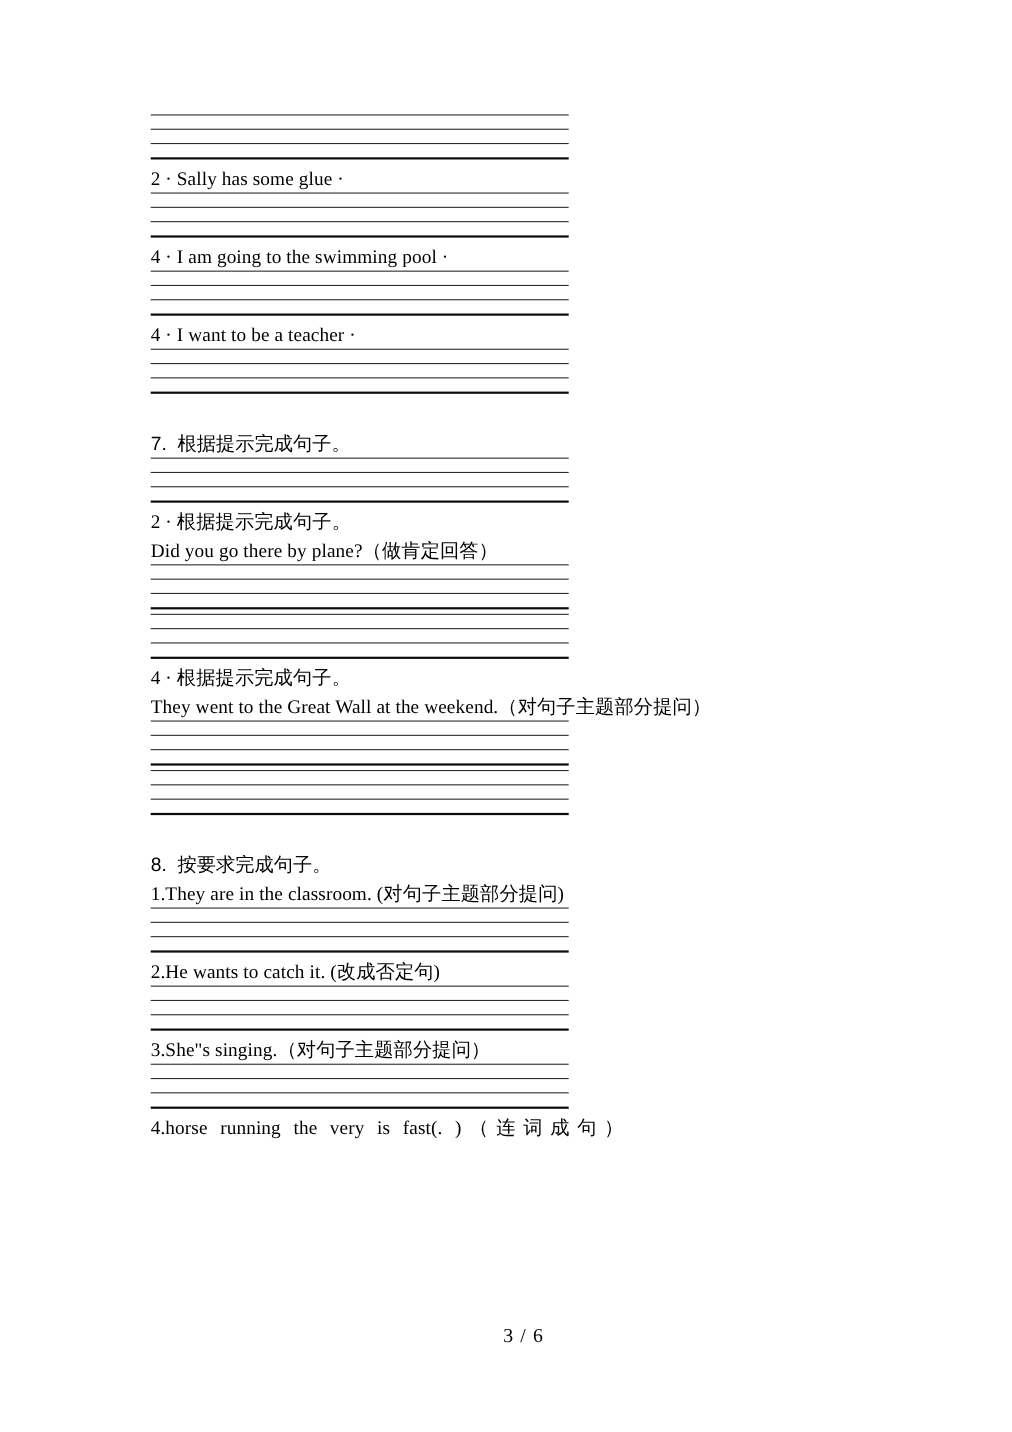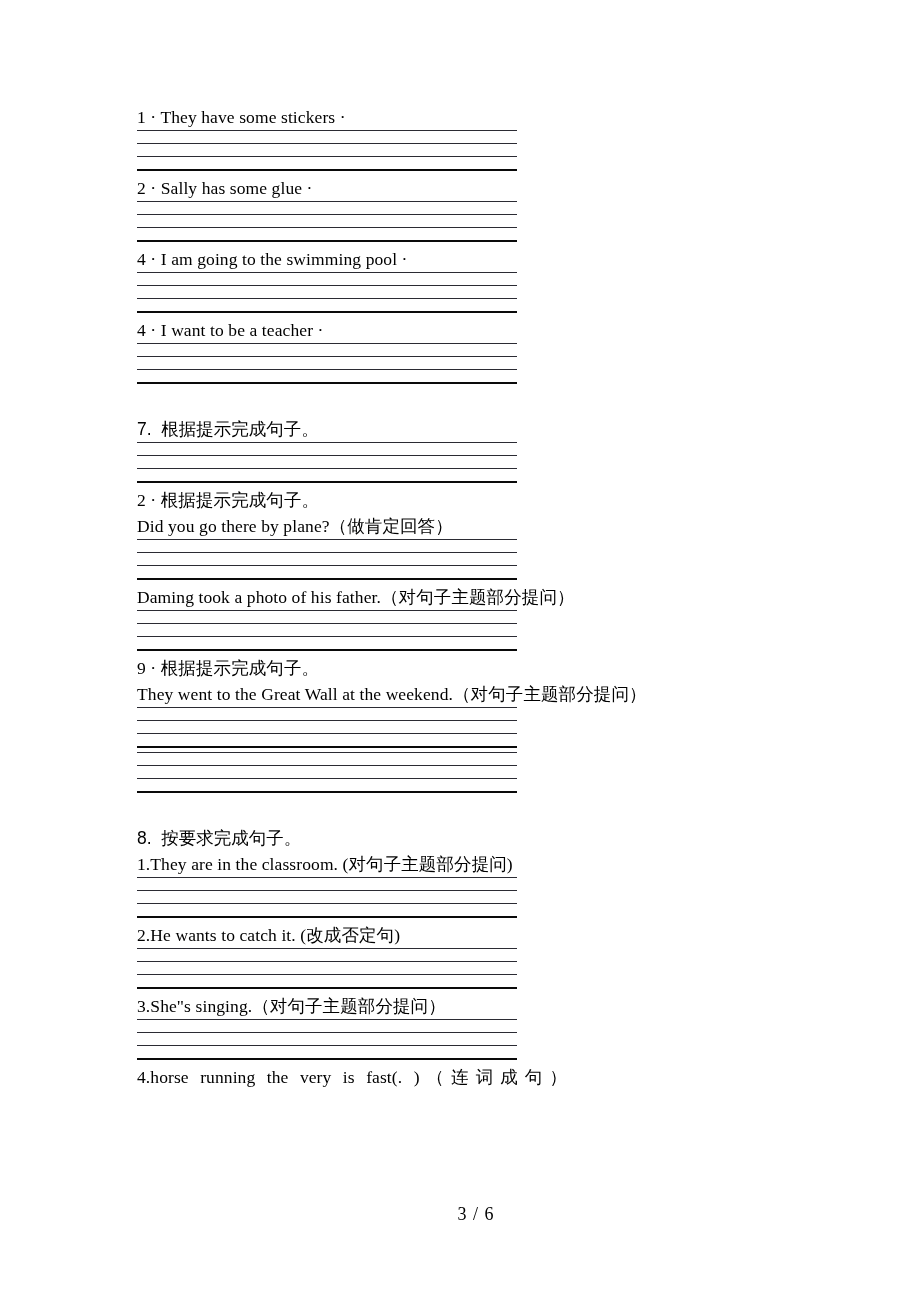--- a/index.html
+++ b/index.html
@@ -100,21 +100,20 @@
   }
 </style>
 </head>
 <body>
 
 <div class="page">
   <div class="content">
 
     <div class="block">
 
-      <div class="qline">1 · They have some stickers ·</div>
       <div class="rules">
         <hr class="rule">
         <hr class="rule">
         <hr class="rule">
         <hr class="rule thick">
       </div>
       <div class="after-rules"></div>
 
       <div class="qline">2 · Sally has some glue ·</div>
       <div class="rules">
@@ -159,30 +158,29 @@
       <div class="qline">2 · 根据提示完成句子。</div>
       <div class="qline">Did you go there by plane?（做肯定回答）</div>
       <div class="rules">
         <hr class="rule">
         <hr class="rule">
         <hr class="rule">
         <hr class="rule thick">
       </div>
       <div class="after-rules"></div>
 
-      <div class="qline">Daming took a photo of his father.（对句子主题部分提问）</div>
-      <div class="rules">
-        <hr class="rule">
-        <hr class="rule">
-        <hr class="rule">
-        <hr class="rule thick">
-      </div>
-      <div class="after-rules"></div>
-
-      <div class="qline">9 · 根据提示完成句子。</div>
+      <div class="rules">
+        <hr class="rule">
+        <hr class="rule">
+        <hr class="rule">
+        <hr class="rule thick">
+      </div>
+      <div class="after-rules"></div>
+
+      <div class="qline">4 · 根据提示完成句子。</div>
       <div class="qline">They went to the Great Wall at the weekend.（对句子主题部分提问）</div>
       <div class="rules">
         <hr class="rule">
         <hr class="rule">
         <hr class="rule">
         <hr class="rule thick">
       </div>
       <div class="after-rules"></div>
 
       <div class="rules">

